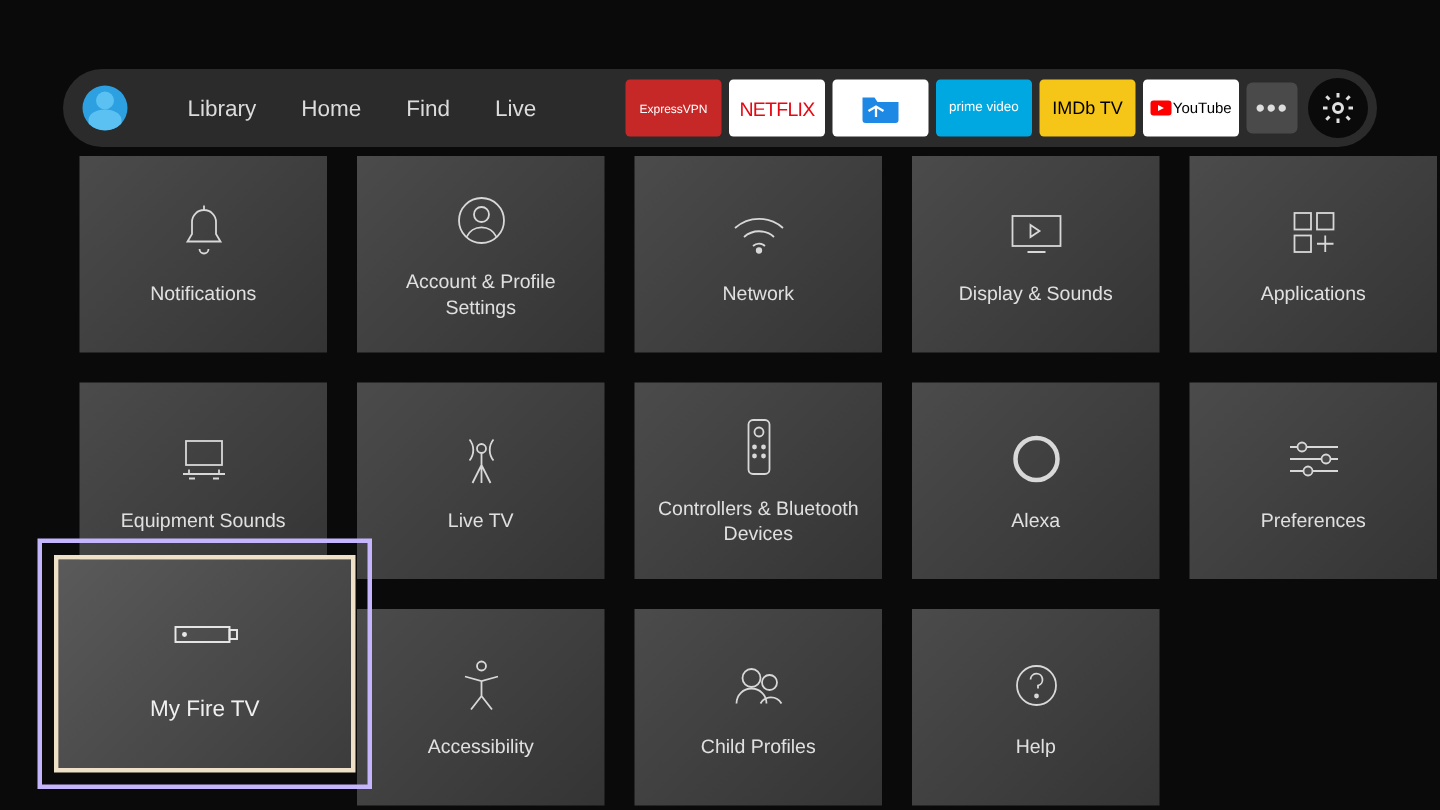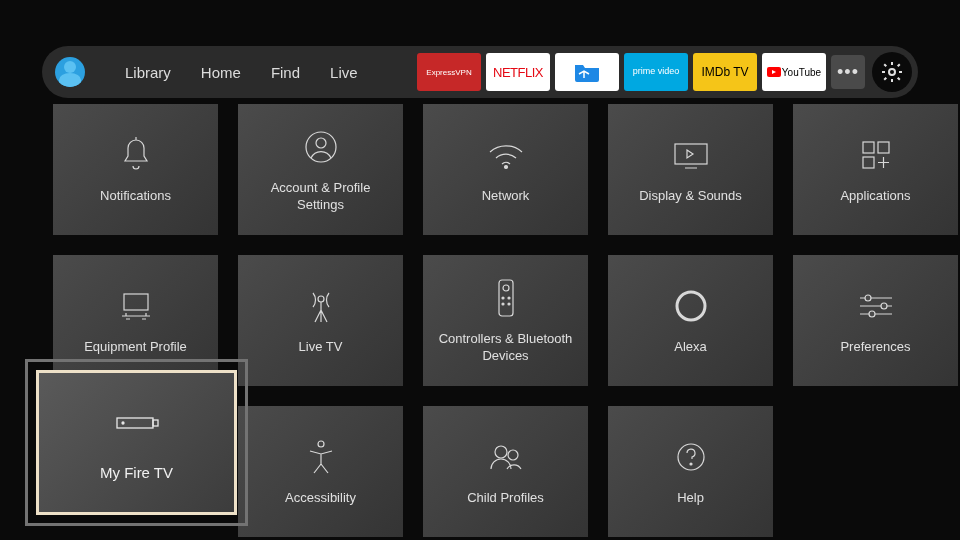--- a/index.html
+++ b/index.html
@@ -35,21 +35,21 @@
   .tile {
     height:131px; background: linear-gradient(135deg, #4b4b4b 0%, #343434 100%);
     display:flex; flex-direction:column; align-items:center; justify-content:center;
     color:#e0e0e0; font-size:13px; cursor:pointer; position:relative;
   }
   .tile .icon { height:42px; display:flex; align-items:center; justify-content:center; margin-bottom:12px; }
   .tile .label { text-align:center; line-height:1.3; padding:0 8px; }
   .tile svg { stroke:#d8d8d8; fill:none; stroke-width:1.2; }
   .selected-wrap {
     position:absolute; left:25px; top:359px; width:223px; height:167px;
-    border:3px solid #737373; background:transparent; z-index:10;
+    border:3px solid #c4b5fd; background:transparent; z-index:10;
     display:flex; align-items:center; justify-content:center;
   }
   .selected-tile {
     width:201px; height:145px; background: linear-gradient(135deg, #5a5a5a 0%, #3c3c3c 100%);
     border:3px solid #eee1c8; display:flex; flex-direction:column; align-items:center; justify-content:center;
     color:#f0f0f0; font-size:15px;
   }
   .selected-tile .icon { height:38px; display:flex; align-items:center; justify-content:center; margin-bottom:22px; }
   .spacer { visibility:hidden; }
   .yt-play { width:14px; height:10px; background:#ff0000; border-radius:2px; display:inline-flex; align-items:center; justify-content:center; }
@@ -140,21 +140,21 @@
     <div class="label">Applications</div>
   </div>
 
   <div class="tile">
     <div class="icon">
         <svg width="40" height="32" viewBox="0 0 40 32">
           <rect x="8" y="4" width="24" height="16"></rect>
           <path d="M6 26 h28 M10 26 v-3 M30 26 v-3 M10 29 h4 M26 29 h4"></path>
         </svg>
       </div>
-    <div class="label">Equipment Profile</div>
+    <div class="label">Equipment Sounds</div>
   </div>
   <div class="tile">
     <div class="icon">
         <svg width="32" height="38" viewBox="0 0 32 38">
           <circle cx="16" cy="12" r="3"></circle>
           <path d="M8 6 a11 11 0 0 1 0 14 M24 6 a11 11 0 0 0 0 14 M16 15 v20 M10 35 l6 -12 l6 12"></path>
         </svg>
       </div>
     <div class="label">Live TV</div>
   </div>

